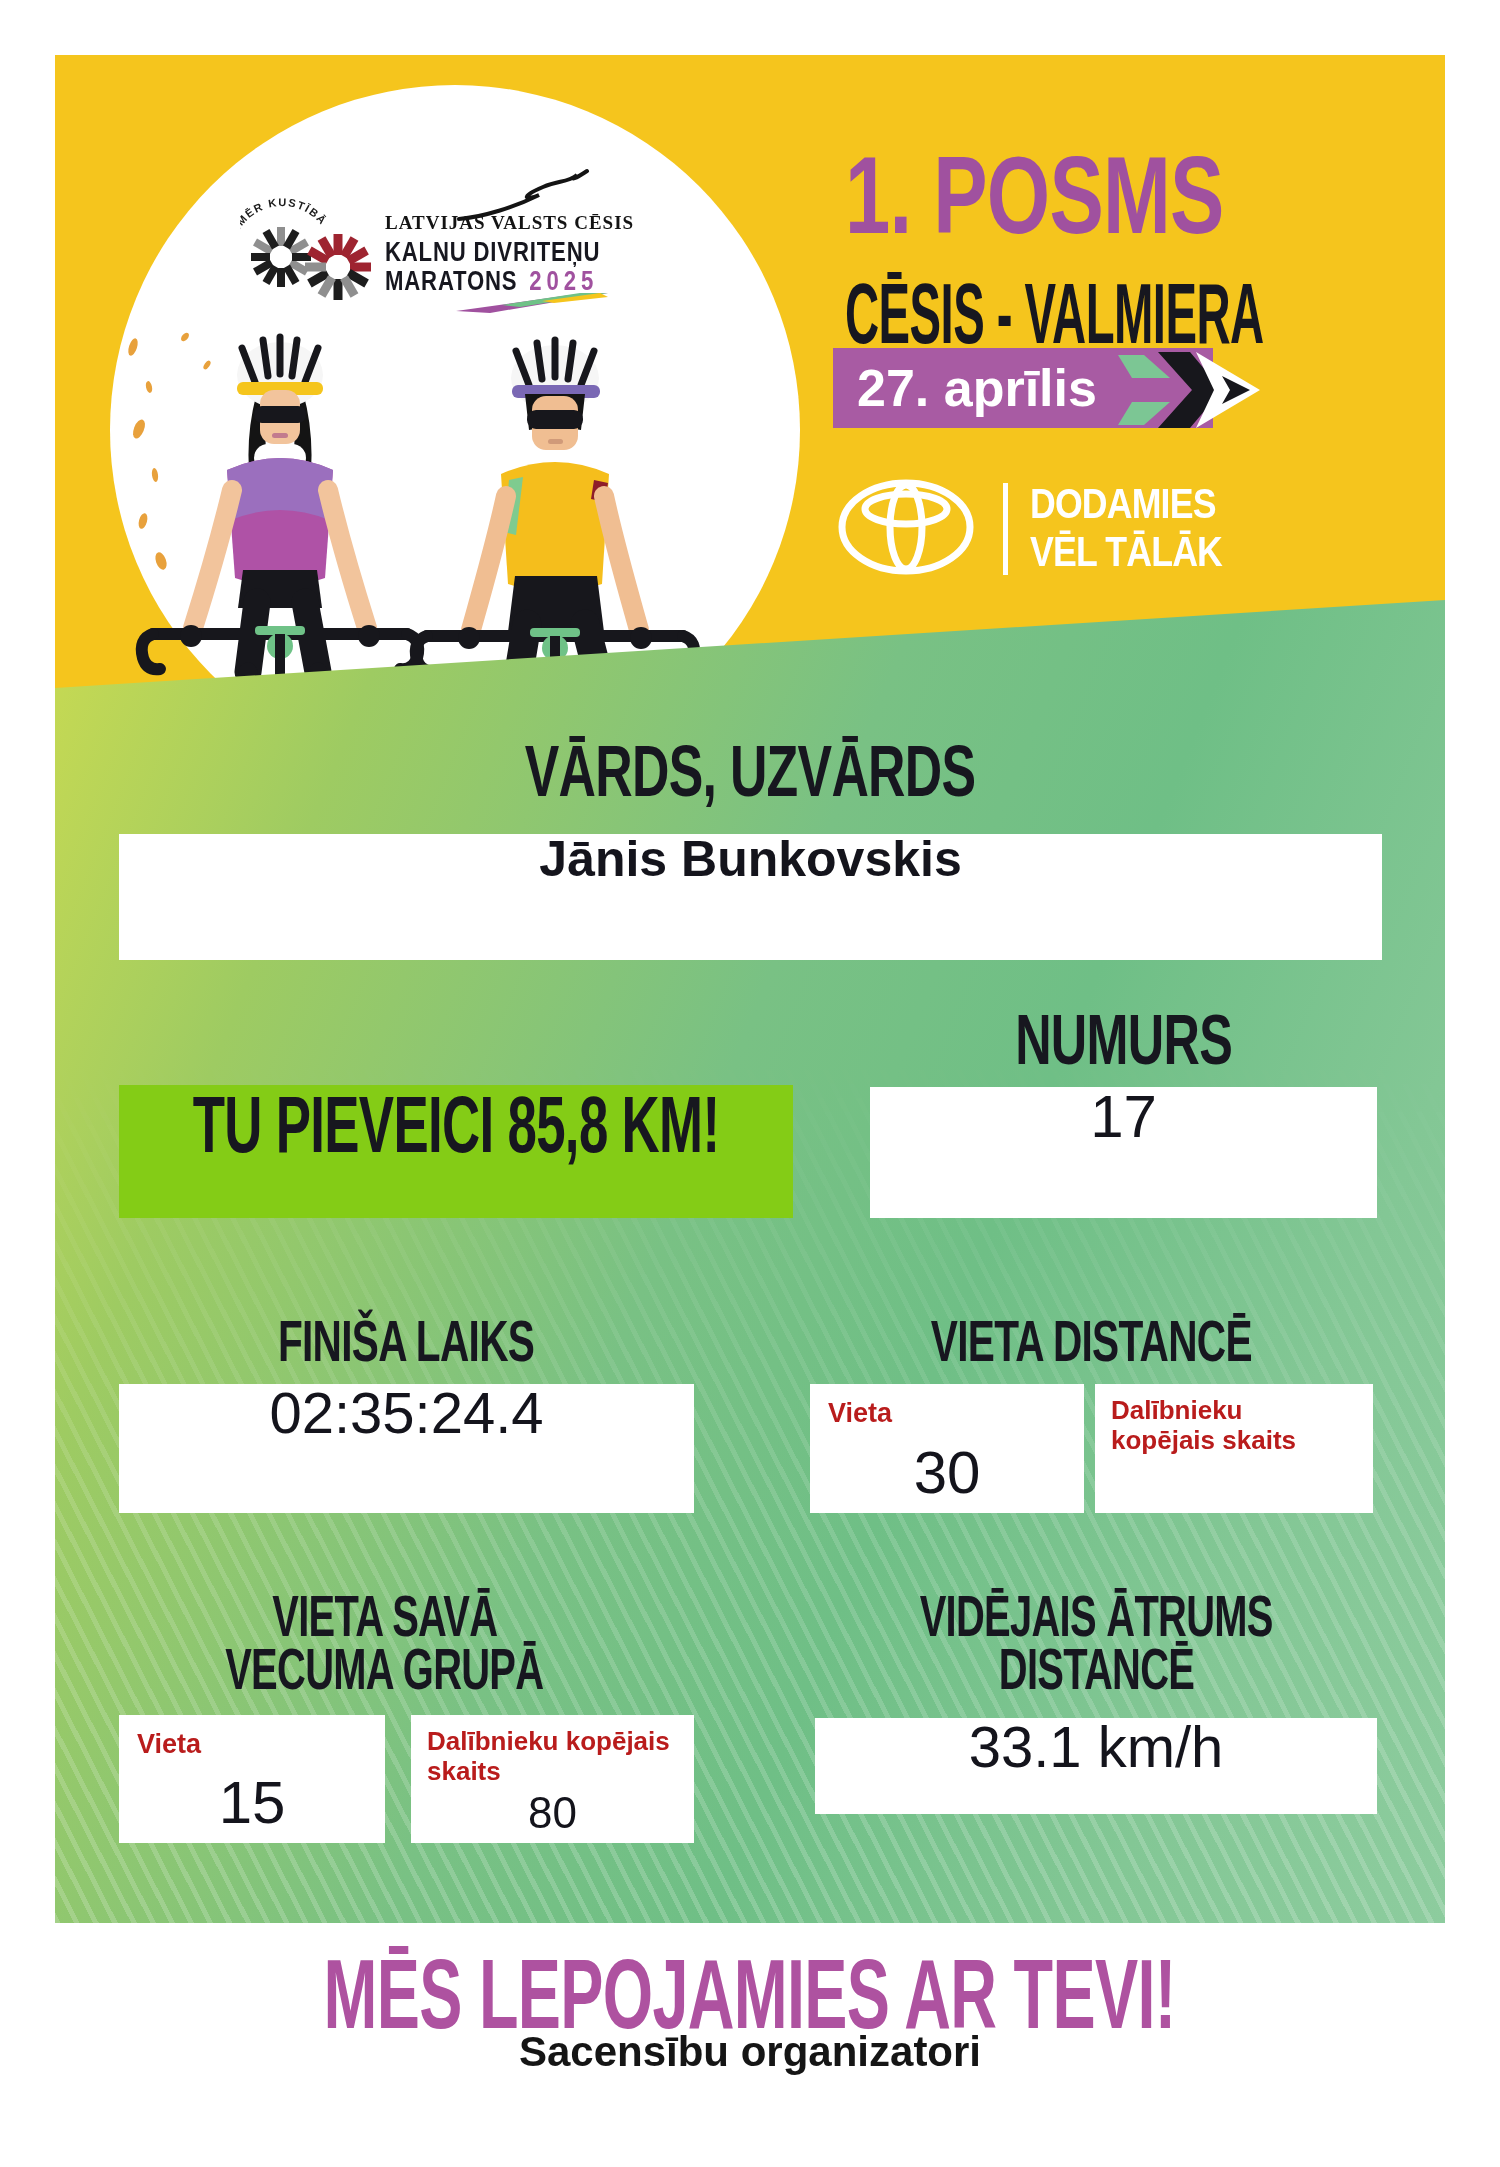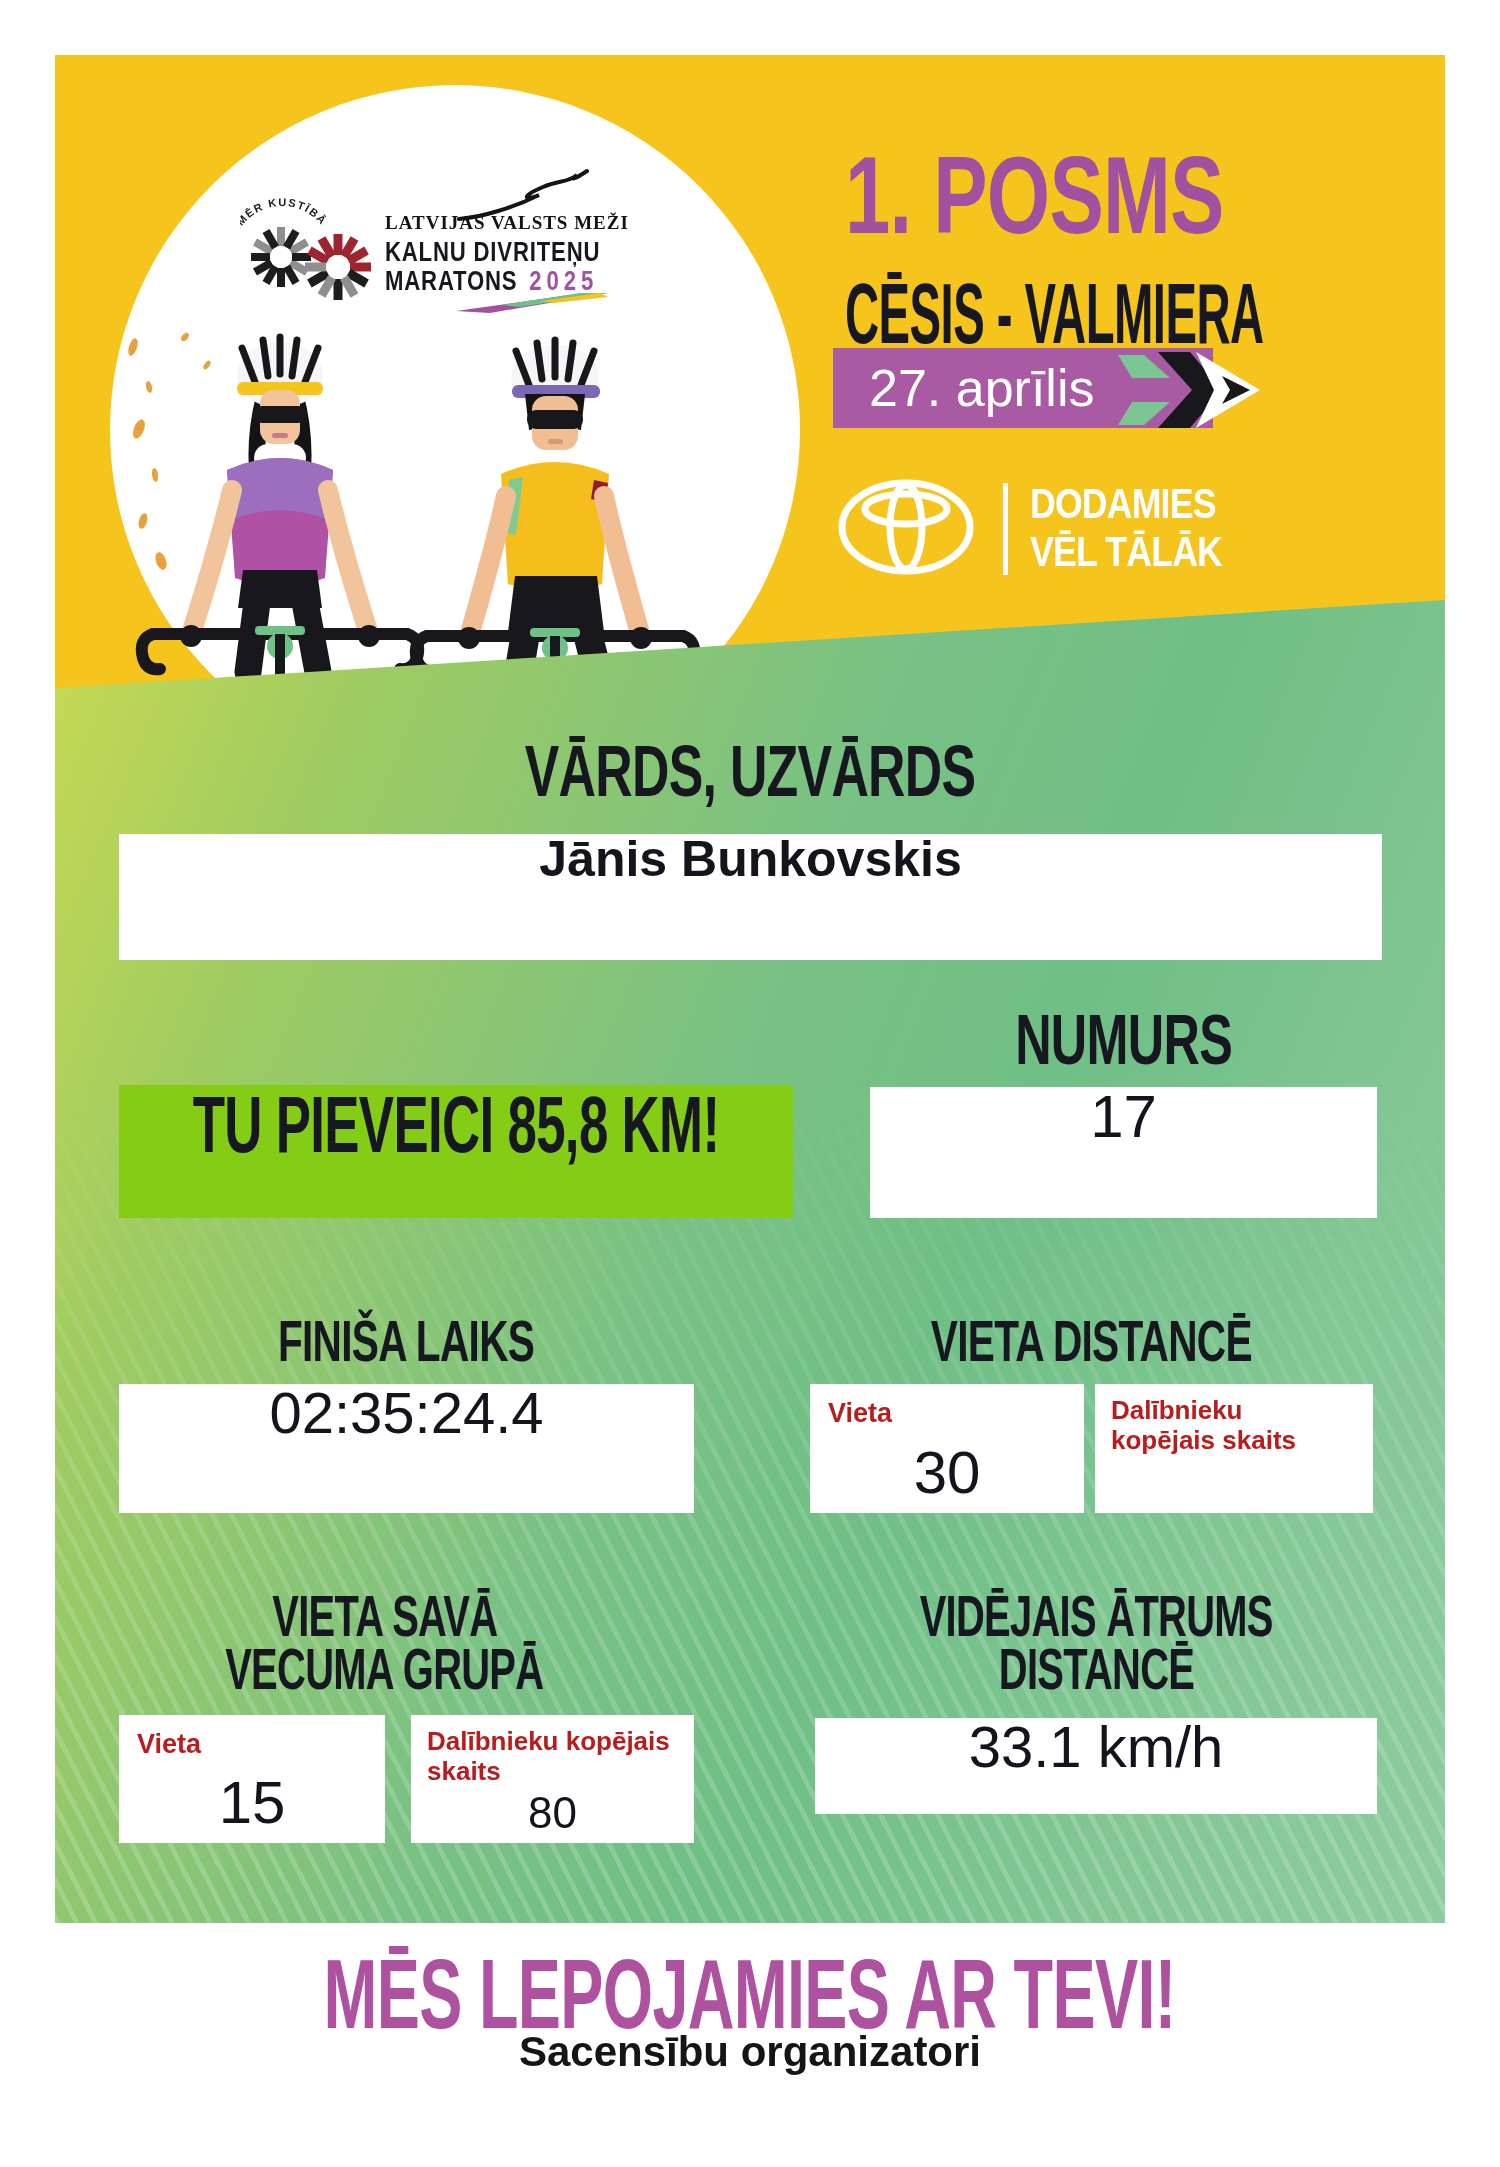--- a/index.html
+++ b/index.html
@@ -82,21 +82,21 @@
       <g stroke="#8f8f8f" stroke-width="9">
         <line y1="-12" y2="-33" transform="rotate(150)"></line>
           <line y1="-12" y2="-33" transform="rotate(210)"></line>
         <line y1="-12" y2="-33" transform="rotate(270)"></line>
       </g>
       <circle r="10" fill="#ffffff"></circle>
     </g>
   </svg>
 
   <div class="abs" style="left:330px;top:157px;font-family:'Liberation Serif',serif;font-weight:700;
-              font-size:19px;letter-spacing:1px;color:#141414;white-space:nowrap">LATVIJAS VALSTS MEŽI</div>
+              font-size:19px;letter-spacing:1px;color:#141414;white-space:nowrap">LATVIJAS VALSTS CĒSIS</div>
   <div class="abs hd" style="left:330px;top:184px;font-size:27px">
     <span class="cndl" style="transform:scaleX(.82);letter-spacing:1px">KALNU DIVRITEŅU</span>
   </div>
   <div class="abs hd" style="left:330px;top:213px;font-size:27px">
     <span class="cndl" style="transform:scaleX(.82);letter-spacing:1px">
       <span>MARATONS</span>
       <span style="color:#A0519F;letter-spacing:6px;margin-left:6px">2025</span>
     </span>
   </div>
 
@@ -203,21 +203,21 @@
 
   <div class="abs hd" style="left:790px;top:85px;font-size:110px;color:#A0519F">
     <span class="cndl" style="transform:scaleX(.74)">1. POSMS</span>
   </div>
 
   <div class="abs hd" style="left:790px;top:215px;font-size:86px">
     <span class="cndl" style="transform:scaleX(.55)">CĒSIS - VALMIERA</span>
   </div>
 
   <div class="abs" style="left:778px;top:293px;width:380px;height:80px;background:#A85BA3">
-    <div style="color:#ffffff;font-weight:400;font-size:52px;line-height:80px;padding-left:36px;white-space:nowrap">27. aprīlis</div>
+    <div style="color:#ffffff;font-weight:700;font-size:52px;line-height:80px;padding-left:24px;white-space:nowrap">27. aprīlis</div>
   </div>
   <svg class="abs" style="left:1063px;top:297px" width="185" height="76" viewBox="0 0 185 76">
     <polygon points="0,3 26,3 52,26 14,26" fill="#7CC694"></polygon>
     <polygon points="0,73 26,73 52,50 14,50" fill="#7CC694"></polygon>
     <polygon points="40,0 72,0 104,38 72,76 40,76 74,38" fill="#17171c"></polygon>
     <polygon points="78,0 142,38 78,76 96,38" fill="#ffffff"></polygon>
     <polygon points="104,24 132,38 104,52 112,38" fill="#17171c"></polygon>
   </svg>
 
   <svg class="abs" style="left:781px;top:423px" width="140" height="98" viewBox="0 0 140 98">

